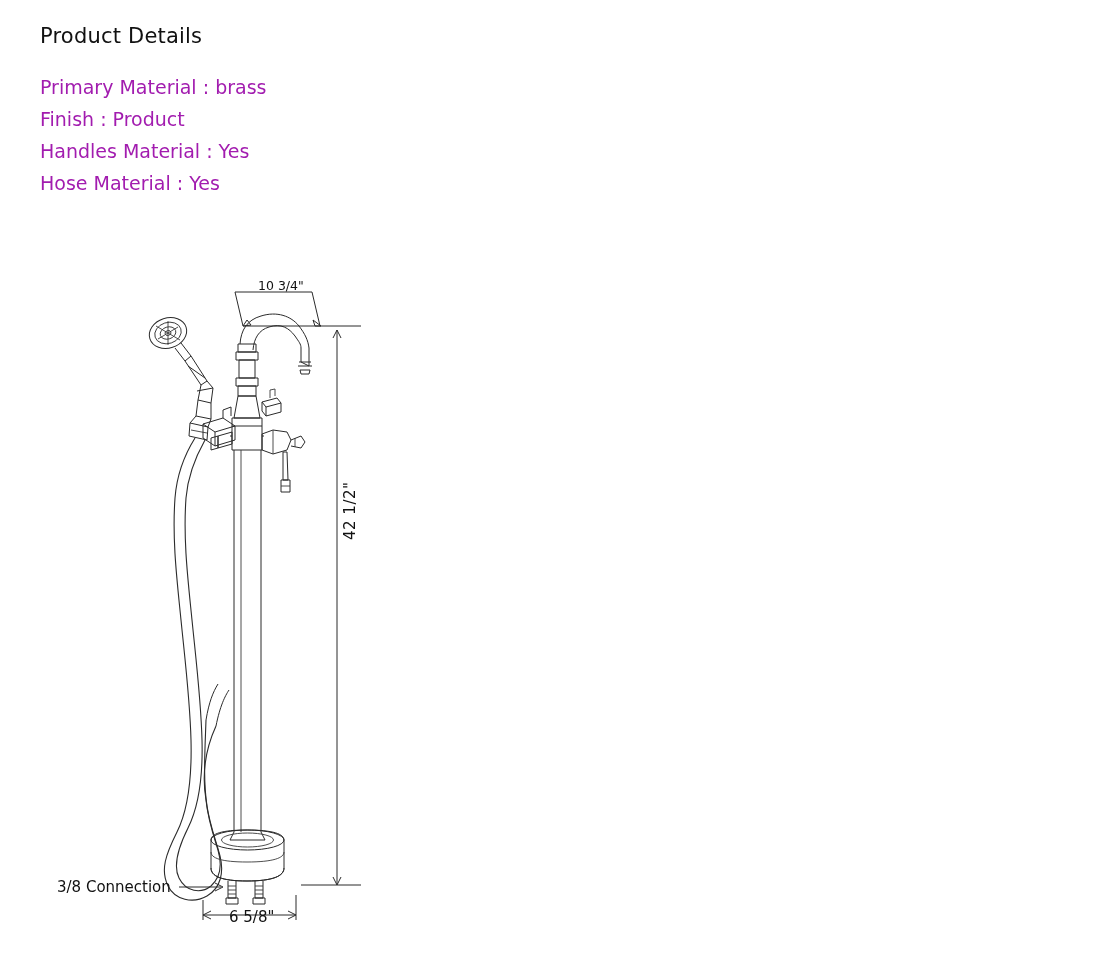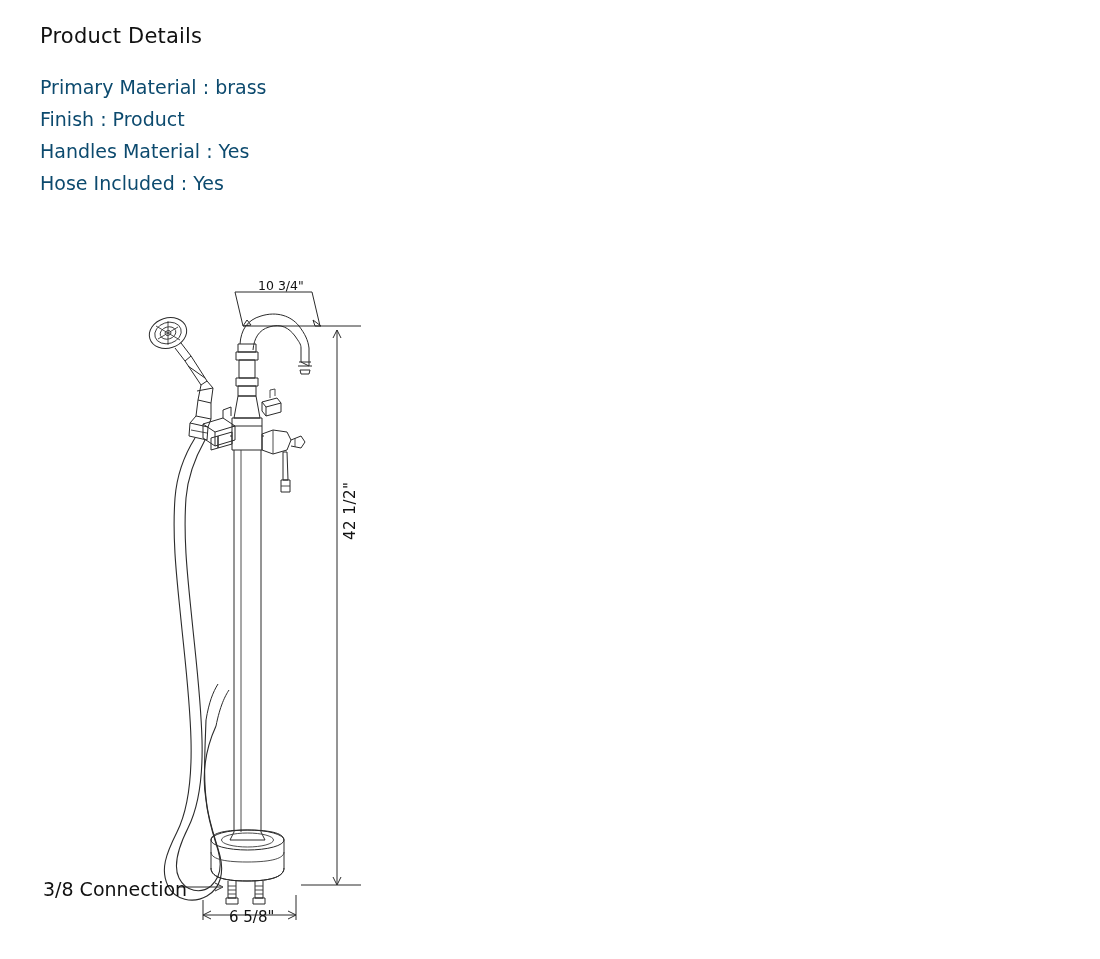--- a/index.html
+++ b/index.html
@@ -30,21 +30,21 @@
     font-size: 21px;
     font-weight: 400;
     letter-spacing: 0.2px;
     color: #111;
     margin: 0 0 22px 0;
     line-height: 1.2;
   }
   .spec-line {
     font-size: 19px;
     line-height: 32px;
-    color: #0c4a6e;
+    color: #a21caf;
     white-space: pre;
   }
   .drawing {
     position: absolute;
     left: 0;
     top: 240px;
     width: 1100px;
     height: 719px;
   }
   .dim-label {
@@ -65,23 +65,23 @@
     transform-origin: left top;
     font-size: 15px;
     letter-spacing: 0.5px;
   }
   #dim-base-label {
     left: 204px;
     top: 668px;
     font-size: 15px;
   }
   #dim-connection-label {
-    left: 18px;
+    left: 32px;
     top: 638px;
-    font-size: 19px;
+    font-size: 15px;
   }
   svg.art {
     position: absolute;
     left: 0;
     top: 0;
     width: 1100px;
     height: 719px;
   }
   .ln { fill: none; stroke: #2b2b2b; stroke-width: 1; }
   .ln-thin { fill: none; stroke: #3a3a3a; stroke-width: 0.9; }
@@ -91,21 +91,21 @@
 </head>
 <body>
 
 <div class="page">
 
   <div class="details-block">
     <div class="details-title">Product Details</div>
     <div class="spec-line">Primary Material : brass</div>
     <div class="spec-line">Finish : Product</div>
     <div class="spec-line">Handles Material : Yes</div>
-    <div class="spec-line">Hose Included : Yes</div>
+    <div class="spec-line">Hose Material : Yes</div>
   </div>
 
   <div class="drawing">
 
     <svg class="art" viewBox="0 0 1100 719" xmlns="http://www.w3.org/2000/svg">
 
       <g>
 
         <path class="ln-dim" d="M210 52 L287 52"></path>
         <path class="ln-dim" d="M210 52 L218 86"></path>

